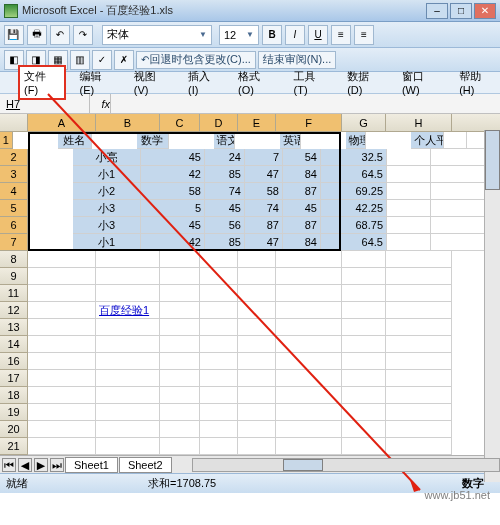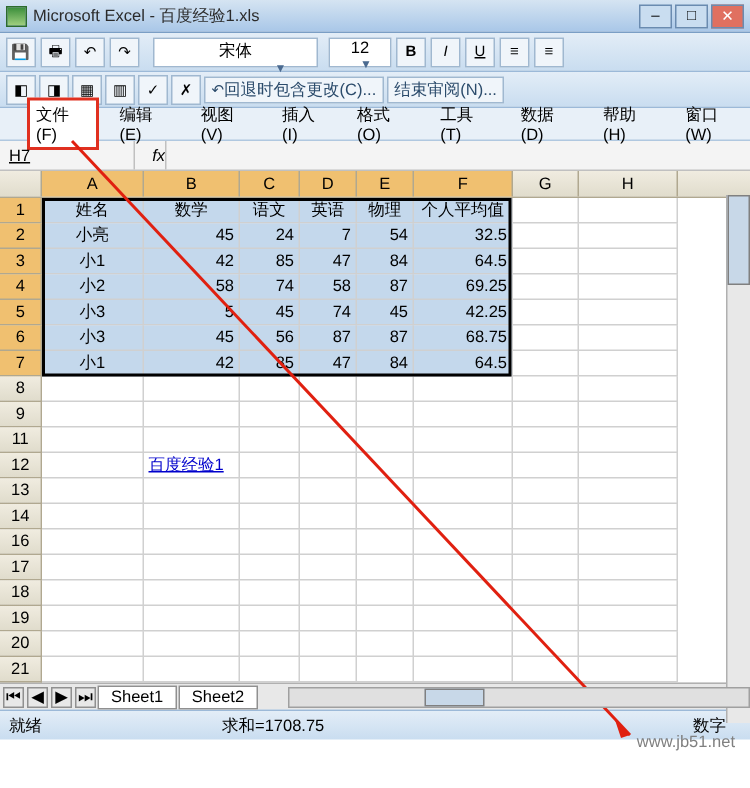--- a/index.html
+++ b/index.html
@@ -5,21 +5,21 @@
 * { box-sizing: border-box; margin: 0; padding: 0; font-family: "SimSun", Arial, sans-serif; font-size: 11px; }
 body { width: 500px; height: 525px; background: #fff; overflow: hidden; position: relative; }
 .titlebar { height: 22px; background: linear-gradient(#d5e4f2,#a9c7e8); display: flex; align-items: center; padding: 0 4px; border-bottom: 1px solid #7a9ec5; }
 .titlebar .appicon { width: 14px; height: 14px; background: linear-gradient(#3b8e3b,#a0d080); border: 1px solid #2c6b2c; margin-right: 4px; }
 .titlebar .title { flex: 1; color: #2b2b2b; }
 .winbtns { display: flex; gap: 2px; }
 .winbtn { width: 22px; height: 16px; border: 1px solid #6a8bb0; background: #c9ddf0; display: flex; align-items: center; justify-content: center; font-size: 10px; }
 .winbtn.close { background: #e07060; color: #fff; }
 .toolbar1 { height: 26px; background: linear-gradient(#e3edf7,#c9ddf0); border-bottom: 1px solid #9cb9d8; display: flex; align-items: center; padding: 0 4px; gap: 3px; }
 .tbtn { width: 20px; height: 20px; border: 1px solid #a0b8d0; background: #f0f5fa; display: flex; align-items: center; justify-content: center; font-size: 10px; }
-.fontsel { height: 20px; border: 1px solid #a0b8d0; background: #fff; padding: 0 20px; display: flex; align-items: center; flex-direction: column; }
+.fontsel { height: 20px; border: 1px solid #a0b8d0; background: #fff; padding: 0 4px; display: flex; align-items: center; }
 .fontsel.name { width: 110px; margin-left: 6px; }
 .fontsel.size { width: 40px; margin-left: 4px; }
 .fontsel .chev { margin-left: auto; color: #4a6a90; font-size: 8px; }
 .toolbar2 { height: 24px; background: linear-gradient(#e3edf7,#c9ddf0); border-bottom: 1px solid #9cb9d8; display: flex; align-items: center; padding: 0 4px; gap: 2px; }
 .tcmd { height: 18px; padding: 0 4px; border: 1px solid #a0b8d0; background: #f0f5fa; display: flex; align-items: center; font-size: 10px; color: #2b4b6b; }
 .menubar { height: 22px; background: #e8f0f8; border-bottom: 1px solid #b0c8e0; display: flex; align-items: center; padding-left: 18px; gap: 10px; font-size: 12px; }
 .menuitem { padding: 2px 4px; }
 .menuitem.hi { border: 2px solid #e03020; background: #fff; }
 .fxbar { height: 20px; background: #f4f4f4; border-bottom: 1px solid #c0c0c0; display: flex; align-items: center; }
 .namebox { width: 90px; border-right: 1px solid #c0c0c0; padding: 0 6px; height: 100%; display: flex; align-items: center; text-decoration: underline; }
@@ -27,33 +27,33 @@
 .sheet { position: relative; }
 .colhead { display: flex; height: 18px; background: linear-gradient(#f0ece0,#e0dccc); border-bottom: 1px solid #b0a890; }
 .corner { width: 28px; border-right: 1px solid #b0a890; }
 .ch { border-right: 1px solid #b0a890; text-align: center; line-height: 18px; }
 .ch.sel { background: #f0c070; }
 .wA{width:68px}.wB{width:64px}.wC{width:40px}.wD{width:38px}.wE{width:38px}.wF{width:66px}.wG{width:44px}.wH{width:66px}
 .row { display: flex; height: 17px; }
 .rh { width: 28px; background: linear-gradient(#f0ece0,#e0dccc); border-right: 1px solid #b0a890; border-bottom: 1px solid #b0a890; text-align: center; line-height: 17px; }
 .rh.sel { background: #f0c070; }
 .cell { border-right: 1px solid #d0d0d0; border-bottom: 1px solid #d0d0d0; line-height: 17px; padding: 0 3px; overflow: hidden; white-space: nowrap; }
-.cell.txt { text-align: center; }
+.cell.txt { text-align: center; margin-left: 45px; }
 .cell.num { text-align: right; }
 .cell.selbg { background: #c4d8ec; }
 .cell.link { color: #0000cc; text-decoration: underline; }
 .selborder { position: absolute; border: 2px solid #000; pointer-events: none; }
 .tabbar { height: 18px; background: #e8e8e8; border-top: 1px solid #b0b0b0; display: flex; align-items: center; font-size: 10px; }
 .nav { width: 14px; height: 14px; border: 1px solid #909090; margin-left: 2px; text-align: center; line-height: 12px; }
 .tab { padding: 1px 8px; border: 1px solid #909090; background: #fff; margin-left: 1px; }
 .hscroll { flex: 1; margin-left: 20px; height: 14px; background: #e0e0e0; border: 1px solid #a0a0a0; position: relative; }
 .thumb { position: absolute; left: 90px; width: 40px; height: 100%; background: #c8d8e8; border: 1px solid #808080; }
 .statusbar { height: 20px; background: linear-gradient(#e3edf7,#c9ddf0); border-top: 1px solid #9cb9d8; display: flex; align-items: center; padding: 0 6px; font-size: 11px; }
 .statusbar .sum { margin-left: 120px; }
-.statusbar .mode { margin-left: auto; margin-right: 10px; }
+.statusbar .mode { margin-left: auto; margin-right: 10px; font-weight: bold; }
 .watermark { position: absolute; right: 10px; bottom: 24px; color: #808080; font-size: 11px; }
 .redline { position: absolute; pointer-events: none; }
 .vscroll { position:absolute; right:0; top:130px; width:16px; height:352px; background:#e8e8e8; border-left:1px solid #b0b0b0;}
 .vthumb { position:absolute; top:0; width:100%; height:60px; background:#c8d8e8; border:1px solid #808080;}
 </style>
 </head>
 <body>
 
 <div class="titlebar">
   <div class="appicon"></div>
@@ -99,22 +99,22 @@
 </div>
 
 <div class="menubar">
   <span class="menuitem hi">文件(F)</span>
   <span class="menuitem">编辑(E)</span>
   <span class="menuitem">视图(V)</span>
   <span class="menuitem">插入(I)</span>
   <span class="menuitem">格式(O)</span>
   <span class="menuitem">工具(T)</span>
   <span class="menuitem">数据(D)</span>
+  <span class="menuitem">窗口(W)</span>
   <span class="menuitem">帮助(H)</span>
-  <span class="menuitem">窗口(W)</span>
 </div>
 
 <div class="fxbar">
   <div class="namebox">H7</div>
   <div class="fxlabel">fx</div>
   <div style="flex:1;border-left:1px solid #c0c0c0;height:100%"></div>
 </div>
 
 <div class="sheet">
   <div class="colhead">

